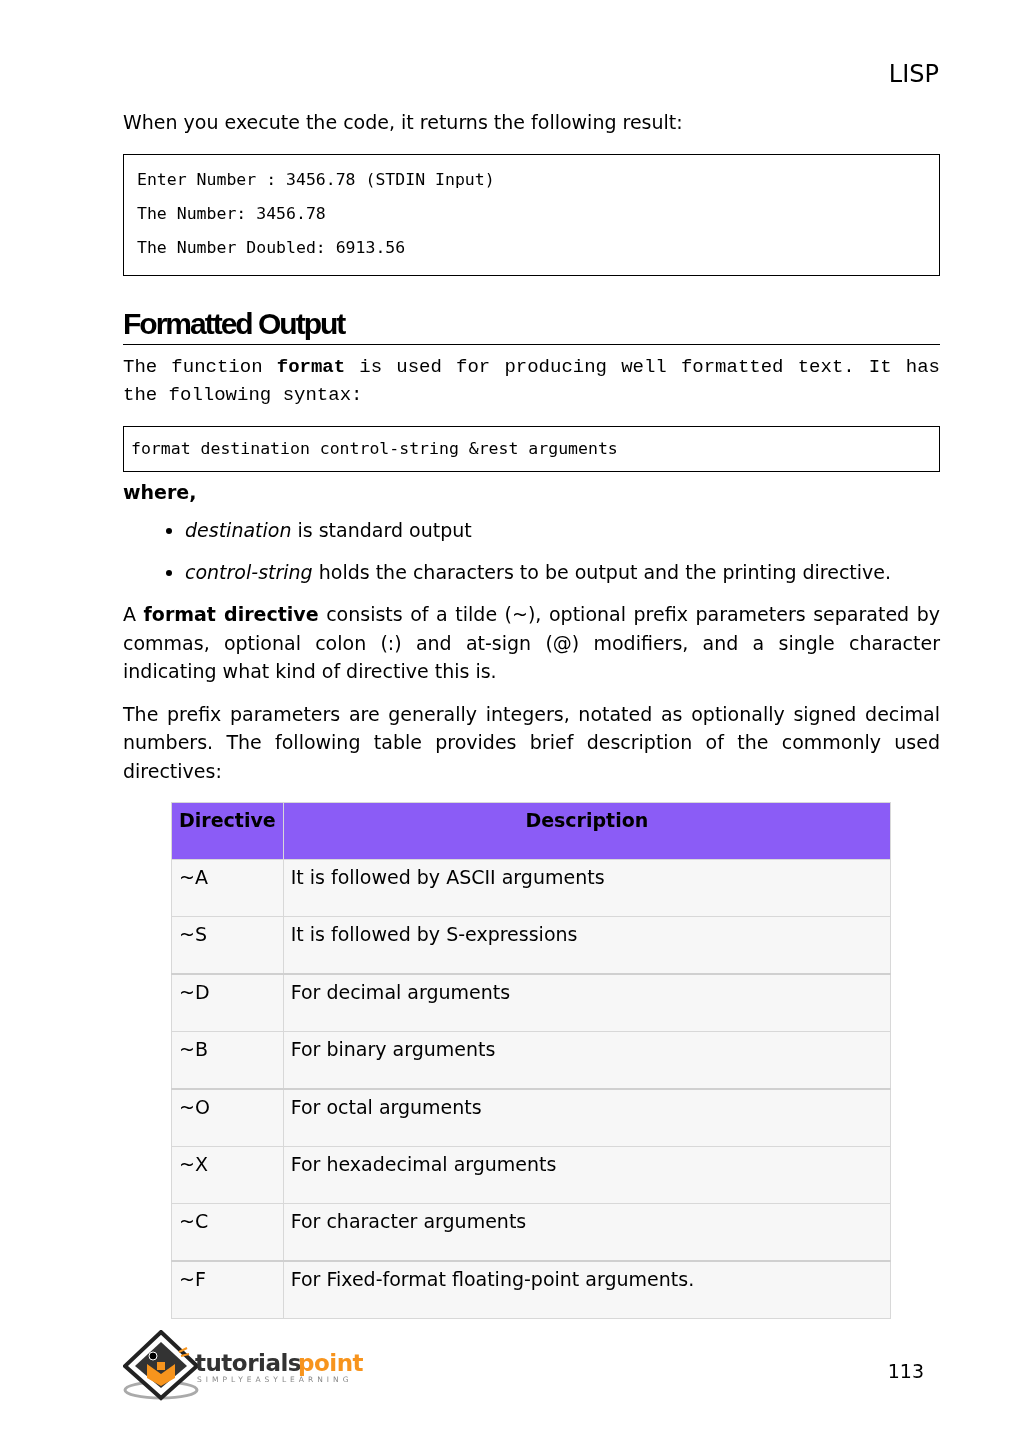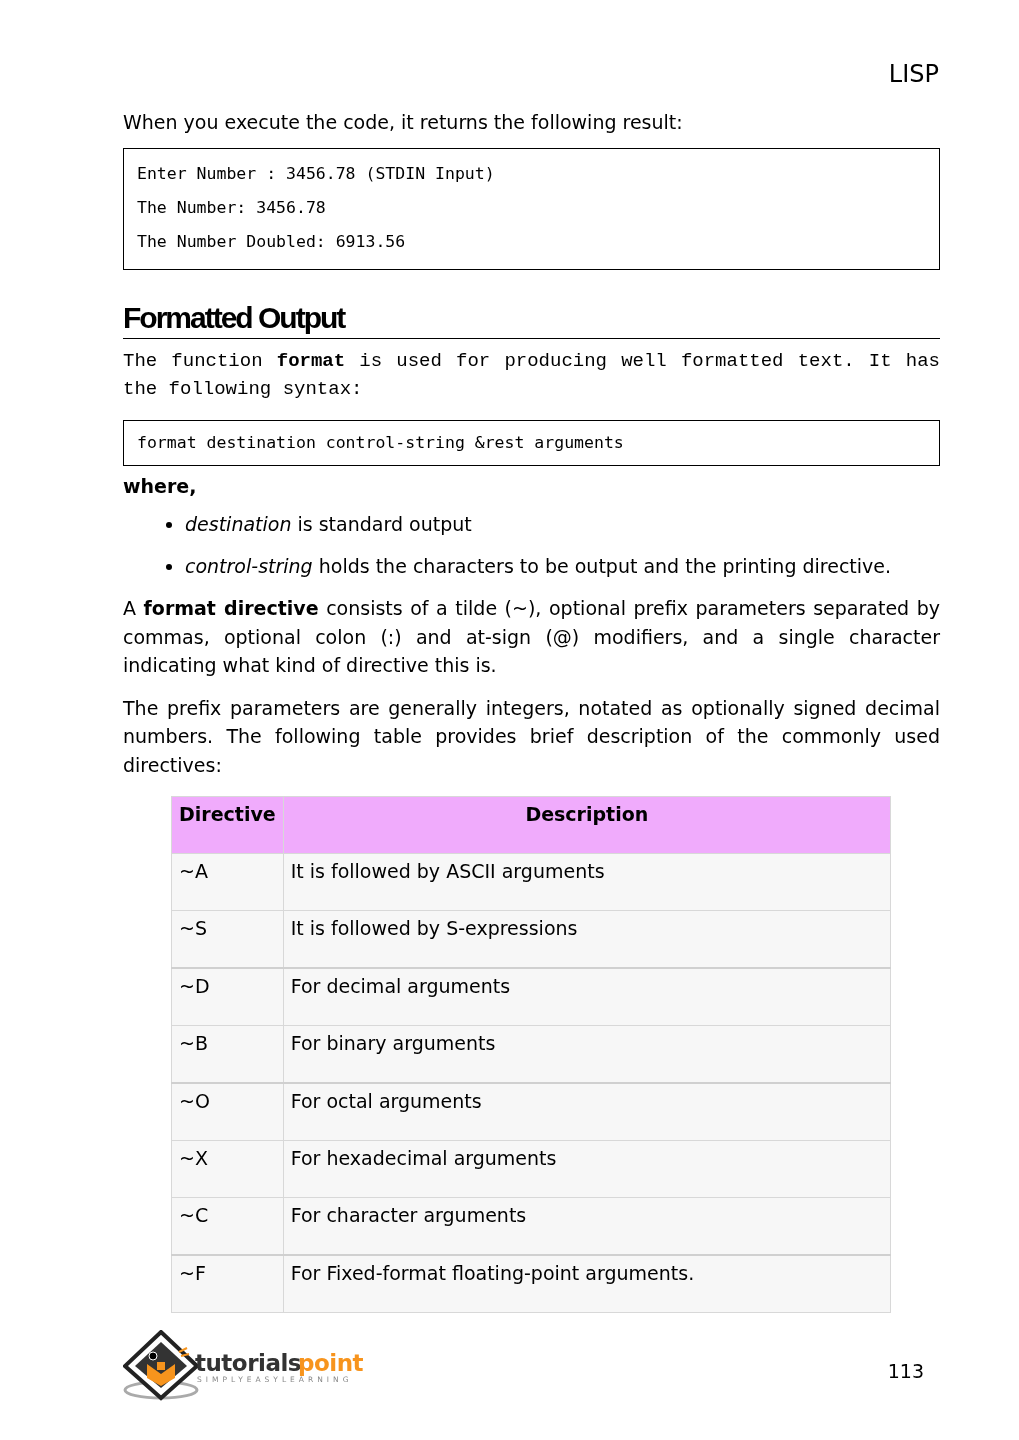--- a/index.html
+++ b/index.html
@@ -6,27 +6,27 @@
     body {
       width: 1019px; height: 1440px; position: relative; overflow: hidden;
       font-family: "DejaVu Sans", sans-serif; color: #000;
     }
     .page-header {
       position: absolute; top: 60px; right: 80px;
       font-size: 24px; font-family: "DejaVu Sans", sans-serif;
     }
     .content { position: absolute; left: 123px; top: 108px; width: 817px; }
     p { margin: 0; font-size: 19px; line-height: 28.5px; text-align: justify; }
-    .intro { margin-bottom: 11px; }
+    .intro { margin-bottom: 17px; }
     .code-box {
       border: 1px solid #000; padding: 8px 13px 10px;
       font-family: "DejaVu Sans Mono", monospace; font-size: 16.5px;
     }
     .code-box div { line-height: 34px; white-space: pre; }
-    .code-box.single { padding: 10px 13px 10px; }
+    .code-box.single { padding: 10px 7px 10px; }
     .code-box.single div { line-height: 24px; }
     h2 {
       margin: 30px 0 0; padding-bottom: 0;
       font-family: "Liberation Sans", sans-serif; font-weight: bold;
       font-size: 30px; letter-spacing: -2px; line-height: 36px;
       border-bottom: 1px solid #000; height: 38px;
     }
     .para1 { margin-top: 8px; margin-bottom: 16px; font-family: Liberation Mono, monospace; }
     .where { margin-top: 6px; font-weight: bold; }
     ul { margin: 10px 0 0; padding-left: 62px; font-size: 19px; }
@@ -34,21 +34,21 @@
     .para2 { margin-top: 0px; }
     .para3 { margin-top: 14px; }
     table {
       margin: 17px 0 0 48px; width: 720px; border-collapse: collapse;
       font-size: 19px; font-family: "DejaVu Sans", sans-serif;
     }
     th, td {
       border: 1px solid #d8d8d8; vertical-align: top;
       padding: 6px 7px 0; height: 50px; text-align: left;
     }
-    th { background: #f0abfc; font-weight: bold; }
+    th { background: #8b5cf6; font-weight: bold; }
     th.desc { text-align: center; }
     td { background: #f7f7f7; }
     tr.thick td { border-top: 2px solid #d0d0d0; }
     col.c1 { width: 107px; }
     .footer-logo { position: absolute; left: 123px; top: 1330px; width: 245px; height: 72px; }
     .page-number { position: absolute; right: 95px; top: 1360px; font-size: 19px; margin-left: 28px; }
   </style>
 </head>
 <body>
 

